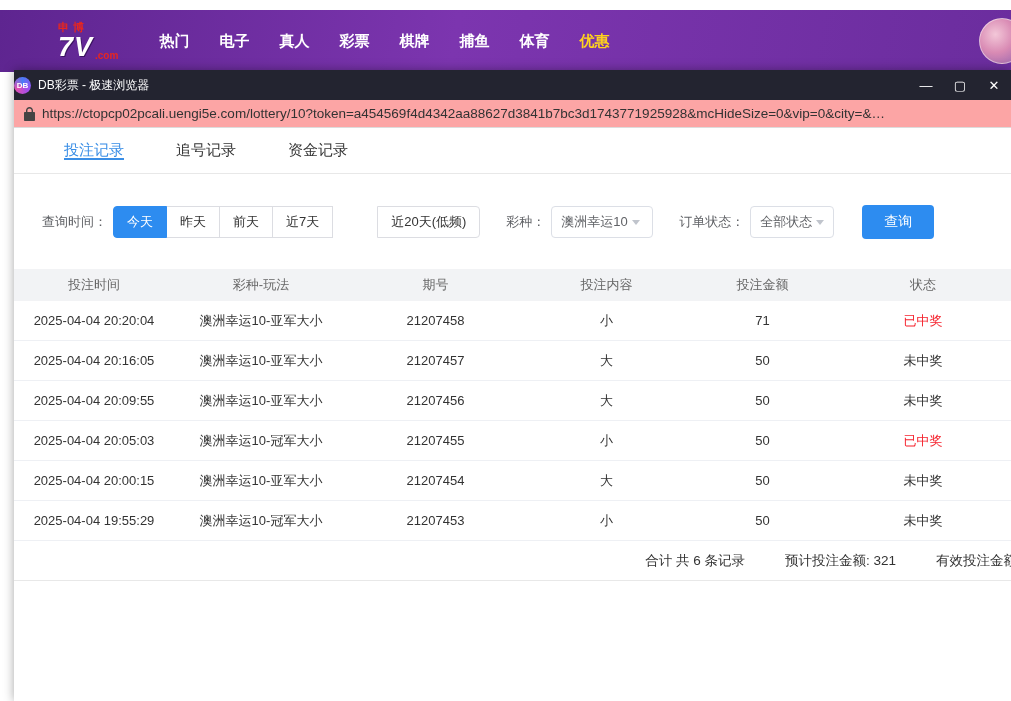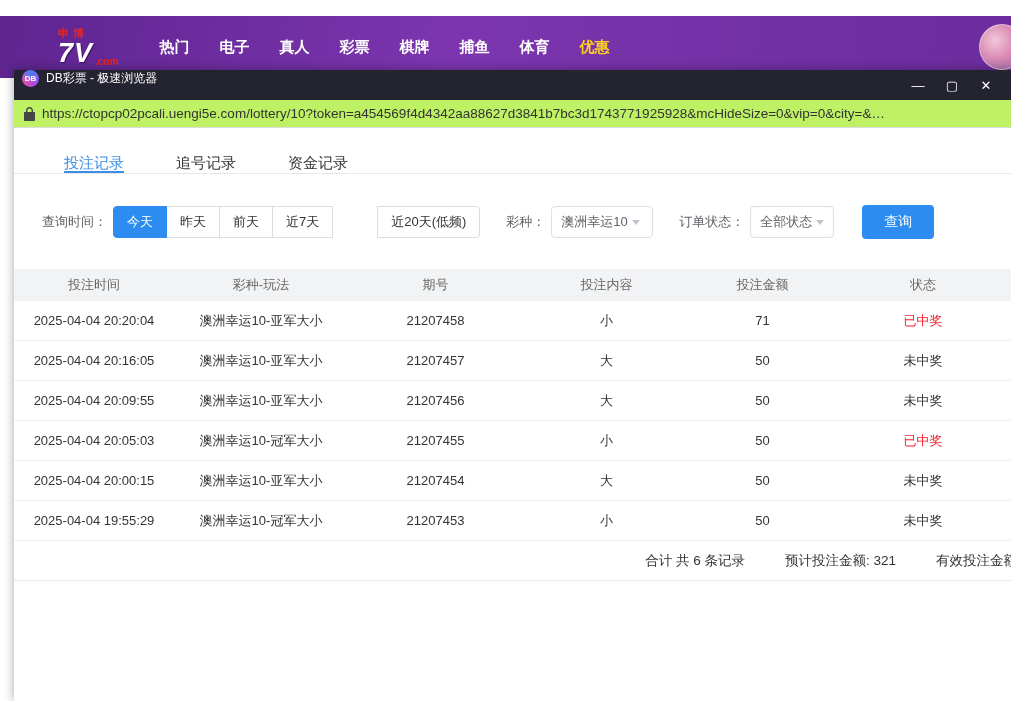--- a/index.html
+++ b/index.html
@@ -1,58 +1,58 @@
 <!DOCTYPE html>
 <html><head>
 <meta charset="utf-8">
 <style>
   * { margin:0; padding:0; box-sizing:border-box; }
   html,body { width:1011px; height:701px; overflow:hidden; background:#fff;
     font-family:"Liberation Sans", sans-serif; }
 
   
-  .site-header { position:absolute; left:0; top:16px; width:1011px; height:62px;
+  .site-header { position:absolute; left:0; top:10px; width:1011px; height:62px;
     background:linear-gradient(100deg,#5e2590 0%,#7c35af 45%,#6b2d9e 100%);
     display:flex; align-items:center; }
   .logo { margin-left:58px; display:flex; flex-direction:column; line-height:1; cursor:pointer; }
   .logo-top { color:#e8261f; font-size:11px; font-weight:bold; letter-spacing:4px; margin-bottom:1px; }
   .logo-main { display:flex; align-items:flex-end; }
   .logo-7v { color:#fff; font-size:27px; font-weight:900; font-style:italic;
     text-shadow:1px 1px 0 #3a1260; letter-spacing:1px; }
   .logo-com { color:#e8261f; font-size:10px; font-weight:bold; margin-left:2px; }
   .site-nav { display:flex; margin-left:26px; }
   .nav-item { color:#fff; font-size:15px; font-weight:bold; width:60px; text-align:center;
     cursor:pointer; text-decoration:none; }
   .nav-item.highlight { color:#ffd21e; }
   .avatar { position:absolute; right:-14px; top:8px; width:46px; height:46px; border-radius:50%;
     background:radial-gradient(circle at 35% 35%, #f3c7d8 0%, #d98bb4 45%, #8e5fae 100%);
     border:1px solid rgba(255,255,255,.5); cursor:pointer; }
 
   
   .browser { position:absolute; left:14px; top:70px; width:997px; height:631px;
     background:#fff; box-shadow:0 0 10px rgba(0,0,0,.35); }
-  .titlebar { height:30px; background:#232430; display:flex; align-items:flex-start;
-    padding:0 8px; color:#fff; }
+  .titlebar { height:30px; background:#232430; display:flex; align-items:center;
+    padding:0 0; color:#fff; }
   .app-icon { width:17px; height:17px; border-radius:50%;
     background:conic-gradient(#4a7bf7,#9b4df0,#e04fb0,#4a7bf7);
     color:#fff; font-size:8px; font-weight:bold; display:flex; align-items:center;
     justify-content:center; margin-right:7px; }
   .titlebar-text { font-size:12px; }
   .win-controls { margin-left:auto; display:flex; }
   .win-btn { width:34px; height:30px; display:flex; align-items:center; justify-content:center;
     color:#fff; font-size:13px; cursor:pointer; }
 
-  .addressbar { height:28px; background:#bef264; border-bottom:1px solid #dcdcdc;
+  .addressbar { height:28px; background:#fca5a5; border-bottom:1px solid #dcdcdc;
     display:flex; align-items:center; padding:0 10px; }
   .lock-icon { margin-right:7px; display:flex; }
   .url-text { font-size:13.5px; color:#333; white-space:nowrap; overflow:hidden;
     text-overflow:ellipsis; flex:1; }
 
   
-  .tabs { display:flex; align-items:flex-end; height:46px; border-bottom:1px solid #e8e8e8;
+  .tabs { display:flex; align-items:center; height:46px; border-bottom:1px solid #e8e8e8;
     padding-left:24px; }
   .tab { display:flex; align-items:center; margin:0 26px; font-size:15px; color:#333;
     cursor:pointer; position:relative; }
   .tab.active { color:#3a8ee6; }
   .tab.active::after { content:""; position:absolute; left:0; right:0; bottom:0;
     height:2px; background:#3a8ee6; }
 
   
   .filters { display:flex; align-items:center; margin:31px 0 0 28px; font-size:13px; color:#606266; }
   .filter-label { margin-right:6px; }

